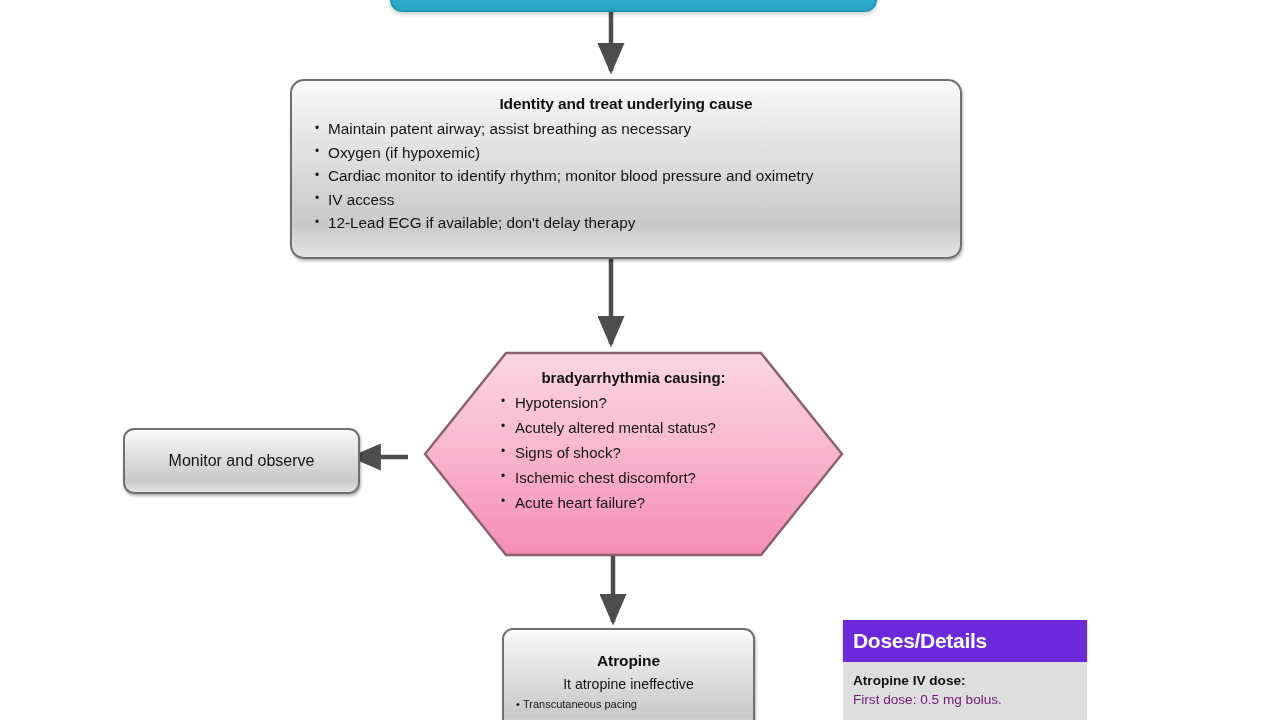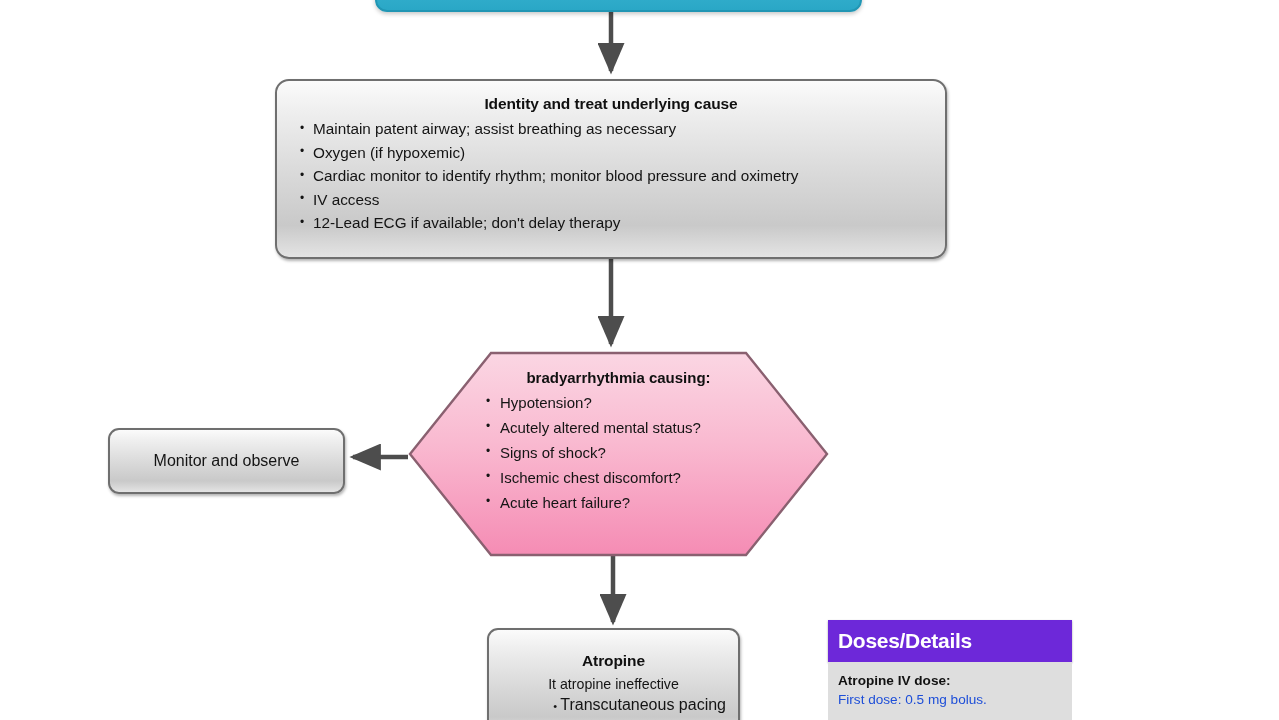--- a/index.html
+++ b/index.html
@@ -18,20 +18,21 @@
   #canvas {
     position: absolute;
     left: 0;
     top: 0;
     width: 1279px;
     height: 720px;
   }
   .node {
     position: absolute;
     box-sizing: border-box;
+    margin-left: 15px;
   }
 
   
   .teal-node {
     left: 375px;
     top: -60px;
     width: 487px;
     height: 72px;
     border-radius: 12px;
     background: linear-gradient(to bottom, #4fc3dd 0%, #36b2d0 60%, #2aa7c6 100%);
@@ -107,22 +108,22 @@
     color: #141414;
   }
 
   .atropine-line {
     text-align: center;
     font-size: 14.2px;
     line-height: 20px;
     color: #141414;
   }
   .atropine-bullet {
-    text-align: right;
-    font-size: 16px;
+    text-align: left;
+    font-size: 11px;
     line-height: 21px;
     color: #141414;
   }
   .atropine-bullet::before {
     content: "\2022\00a0";
     font-size: 11px;
   }
 
   
   .hex-wrap {
@@ -205,21 +206,21 @@
   }
   .doses-label {
     font-weight: bold;
     font-size: 13.6px;
     line-height: 19px;
     color: #111;
   }
   .doses-line {
     font-size: 13.6px;
     line-height: 19px;
-    color: #1d4ed8;
+    color: #701a75;
   }
 
   
   #connectors {
     position: absolute;
     left: 0;
     top: 0;
     width: 1279px;
     height: 720px;
     pointer-events: none;

